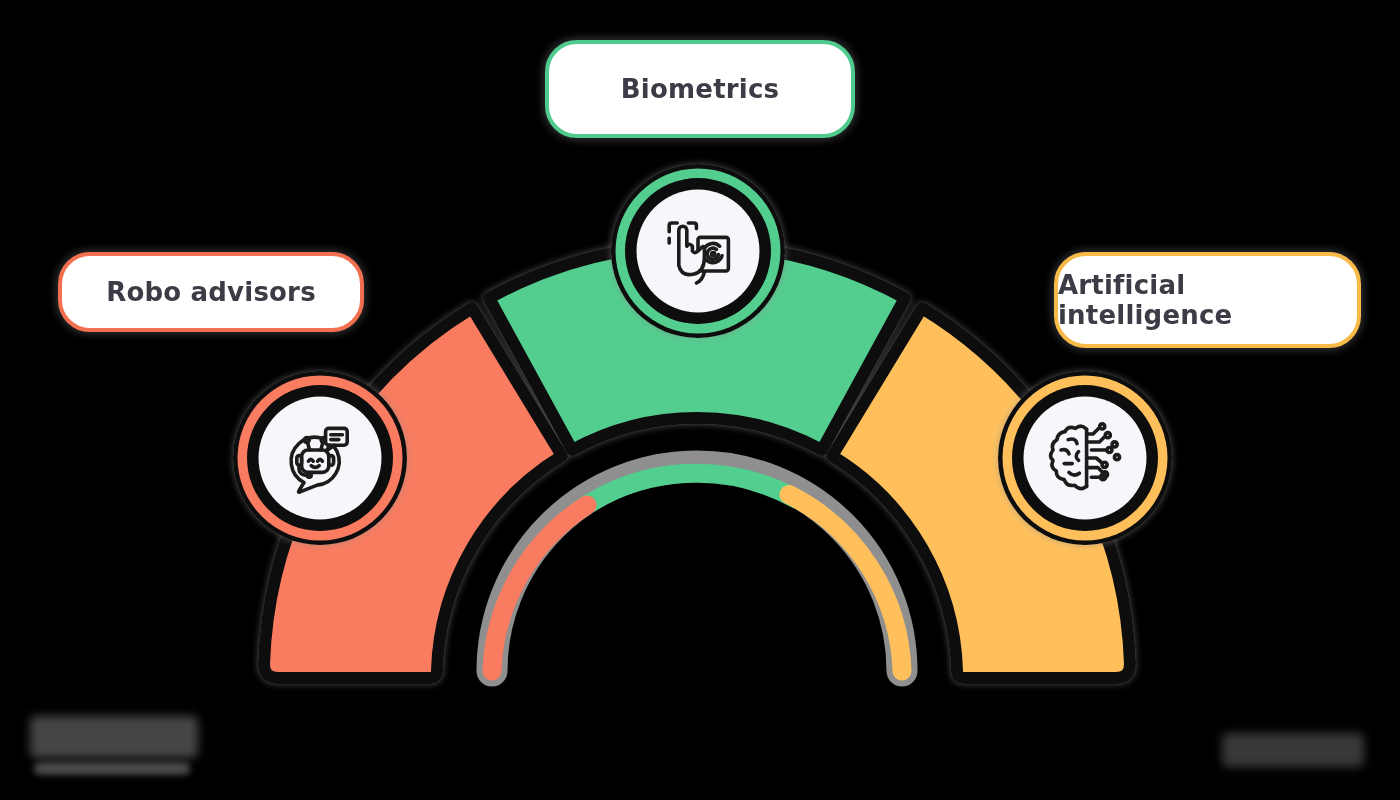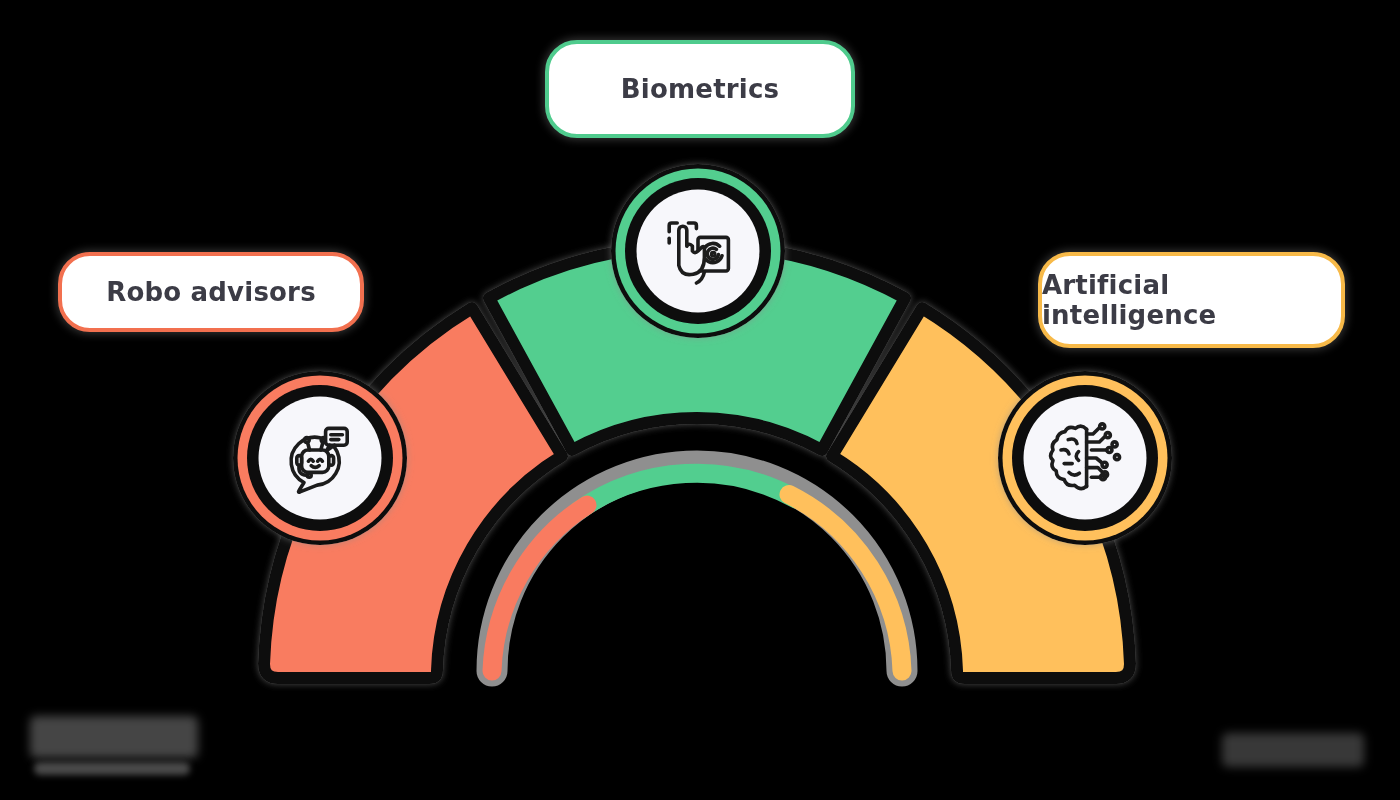--- a/index.html
+++ b/index.html
@@ -120,21 +120,21 @@
       <circle cx="90" cy="49" r="3.2"></circle>
     </g>
   </svg>
 
   <div class="label-box" id="box-robo" style="border-color: rgb(242, 112, 79);">
     <span>Robo advisors</span>
   </div>
   <div class="label-box" id="box-bio" style="border-color: rgb(79, 203, 141);">
     <span>Biometrics</span>
   </div>
-  <div class="label-box" id="box-ai" style="border-color: rgb(247, 185, 72);">
+  <div class="label-box" id="box-ai" style="border-color: rgb(247, 185, 72); margin-left: 16px;">
     <span>Artificial intelligence</span>
   </div>
 
   <div class="blur-blob" id="logo-main"></div>
   <div class="blur-blob" id="logo-line"></div>
   <div class="blur-blob" id="watermark-right"></div>
 
 </div>
 
 </body></html>

